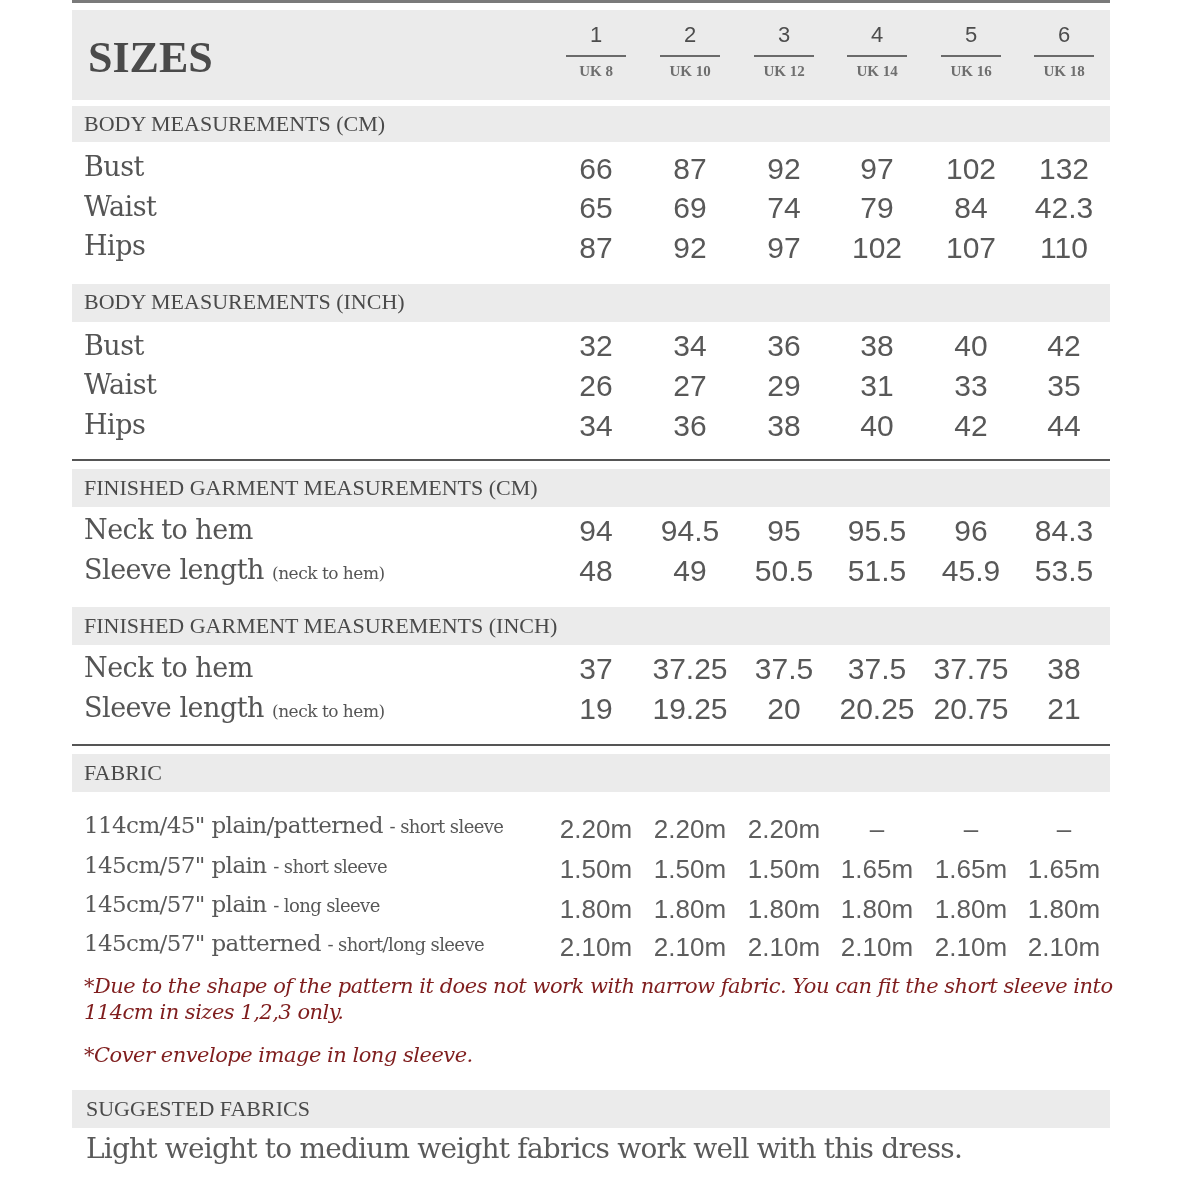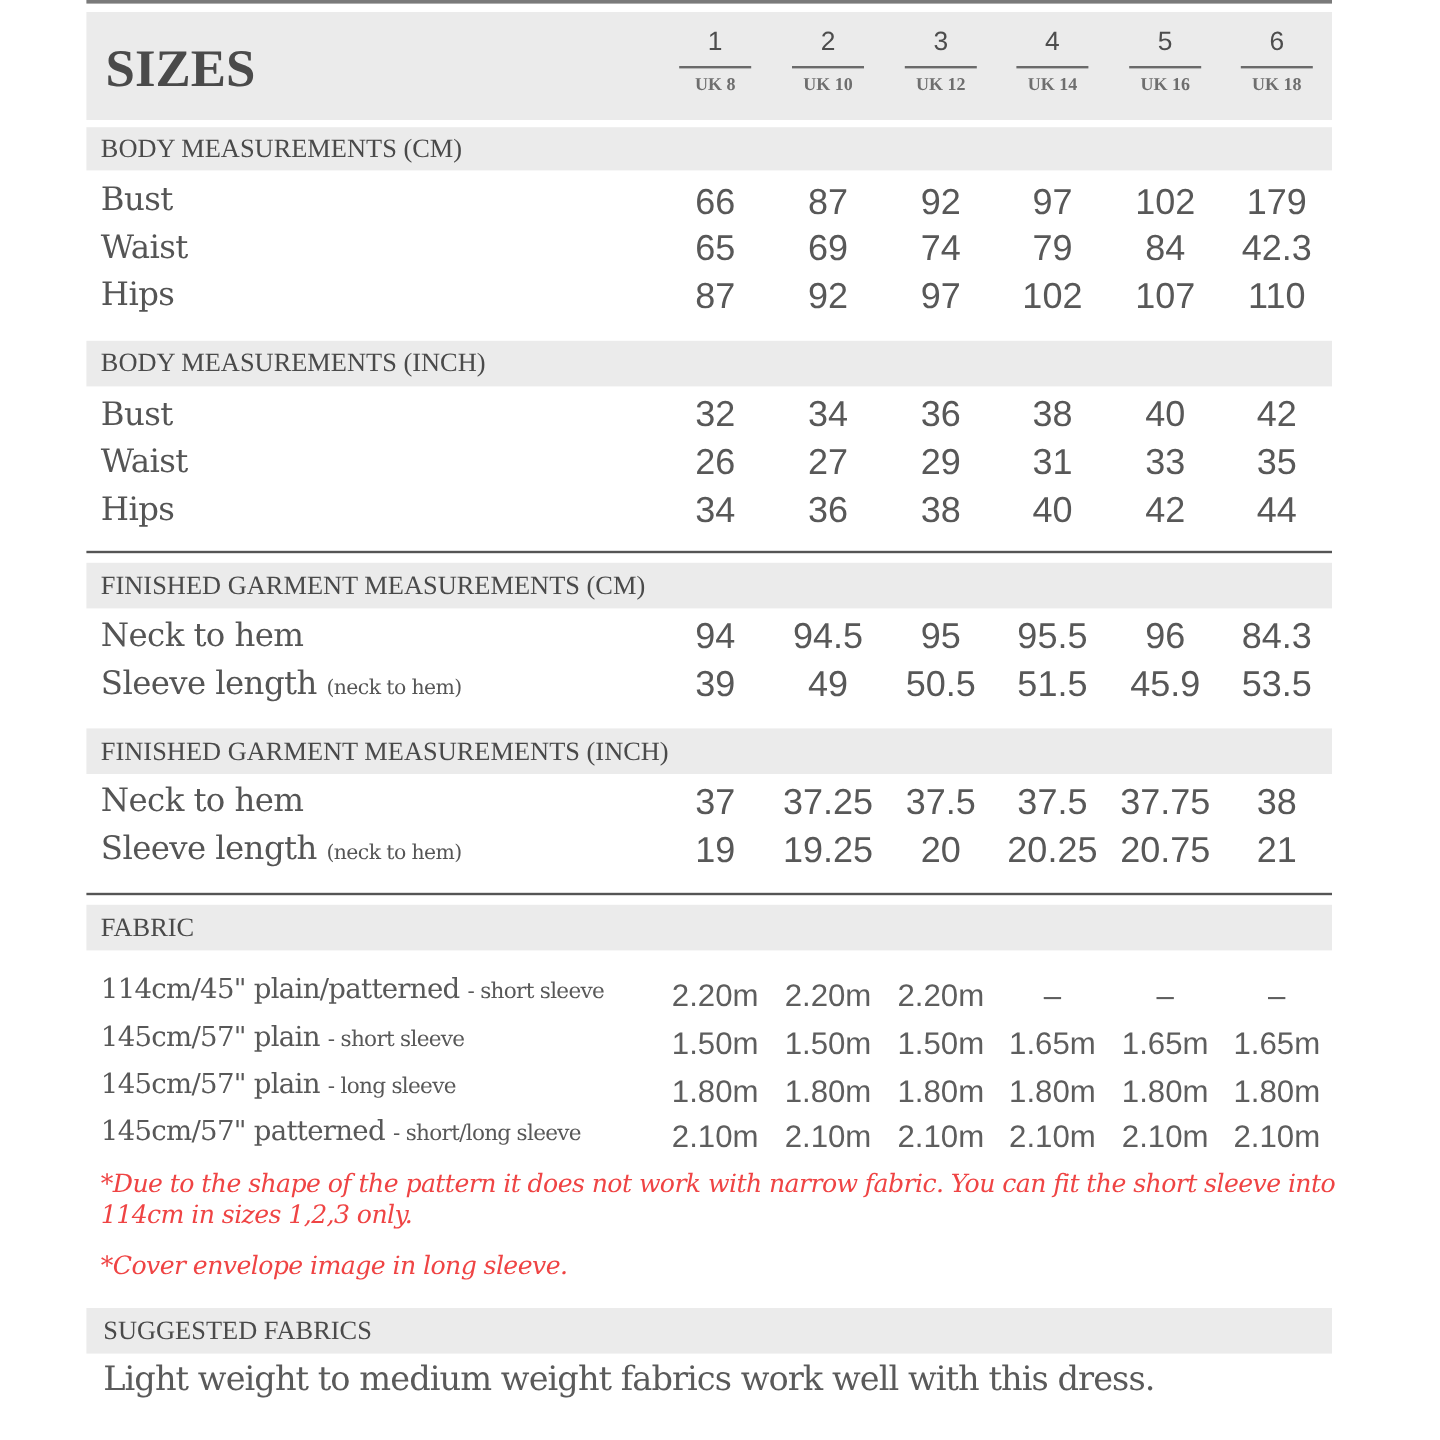--- a/index.html
+++ b/index.html
@@ -21,21 +21,21 @@
     .row-label { position: absolute; left: 84px; font-family: "DejaVu Serif", serif; font-size: 27px; color: #555; letter-spacing: -0.5px; }
     .row-label .small { font-size: 17px; }
     .cell { position: absolute; width: 94px; text-align: center; font-family: "Liberation Sans", sans-serif; font-size: 30px; color: #585858; }
 
     .hr { position: absolute; left: 72px; width: 1038px; height: 2px; background: #555; }
 
     .fab-label { position: absolute; left: 84px; font-family: "DejaVu Serif", serif; font-size: 23px; color: #585858; letter-spacing: -0.6px; white-space: nowrap; }
     .fab-label .small { font-size: 18px; }
     .fab-cell { position: absolute; width: 94px; text-align: center; font-family: "Liberation Sans", sans-serif; font-size: 26px; color: #5e5e5e; }
 
-    .note { position: absolute; left: 84px; width: 1030px; font-family: "DejaVu Serif", serif; font-style: italic; font-size: 21px; color: #ef4444; line-height: 26px; letter-spacing: -0.5px; }
+    .note { position: absolute; left: 84px; width: 1030px; font-family: "DejaVu Serif", serif; font-style: italic; font-size: 21px; color: #7f1d1d; line-height: 26px; letter-spacing: -0.5px; }
 
     .suggest { position: absolute; left: 86px; top: 1132px; font-family: "DejaVu Serif", serif; font-size: 28px; color: #5a5a5a; letter-spacing: -0.8px; }
   </style>
 </head>
 <body>
 
 <div class="top-rule"></div>
 
 <div class="sizes-header">
   <div class="sizes-title">SIZES</div>
@@ -69,21 +69,21 @@
   <div class="band-label" style="top:5px">BODY MEASUREMENTS (CM)</div>
 </div>
 
 <div>
   <div class="row-label" style="top:151px">Bust</div>
   <div class="cell" style="top:152px;left:549px">66</div>
   <div class="cell" style="top:152px;left:643px">87</div>
   <div class="cell" style="top:152px;left:737px">92</div>
   <div class="cell" style="top:152px;left:830px">97</div>
   <div class="cell" style="top:152px;left:924px">102</div>
-  <div class="cell" style="top:152px;left:1017px">179</div>
+  <div class="cell" style="top:152px;left:1017px">132</div>
 </div>
 <div>
   <div class="row-label" style="top:191px">Waist</div>
   <div class="cell" style="top:191px;left:549px">65</div>
   <div class="cell" style="top:191px;left:643px">69</div>
   <div class="cell" style="top:191px;left:737px">74</div>
   <div class="cell" style="top:191px;left:830px">79</div>
   <div class="cell" style="top:191px;left:924px">84</div>
   <div class="cell" style="top:191px;left:1017px">42.3</div>
 </div>
@@ -139,21 +139,21 @@
   <div class="row-label" style="top:514px"><span>Neck to hem</span></div>
   <div class="cell" style="top:514px;left:549px">94</div>
   <div class="cell" style="top:514px;left:643px">94.5</div>
   <div class="cell" style="top:514px;left:737px">95</div>
   <div class="cell" style="top:514px;left:830px">95.5</div>
   <div class="cell" style="top:514px;left:924px">96</div>
   <div class="cell" style="top:514px;left:1017px">84.3</div>
 </div>
 <div>
   <div class="row-label" style="top:554px"><span>Sleeve length</span> <span class="small">(neck to hem)</span></div>
-  <div class="cell" style="top:554px;left:549px">39</div>
+  <div class="cell" style="top:554px;left:549px">48</div>
   <div class="cell" style="top:554px;left:643px">49</div>
   <div class="cell" style="top:554px;left:737px">50.5</div>
   <div class="cell" style="top:554px;left:830px">51.5</div>
   <div class="cell" style="top:554px;left:924px">45.9</div>
   <div class="cell" style="top:554px;left:1017px">53.5</div>
 </div>
 
 <div class="band" style="top:607px;height:38px">
   <div class="band-label" style="top:6px">FINISHED GARMENT MEASUREMENTS (INCH)</div>
 </div>

